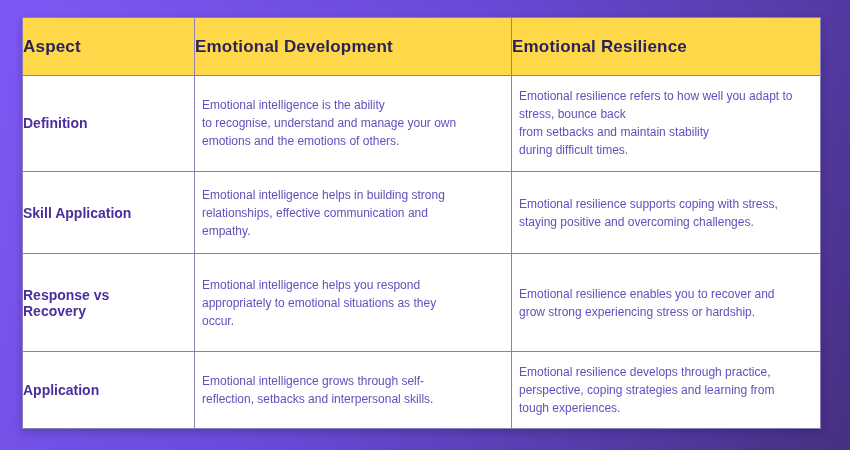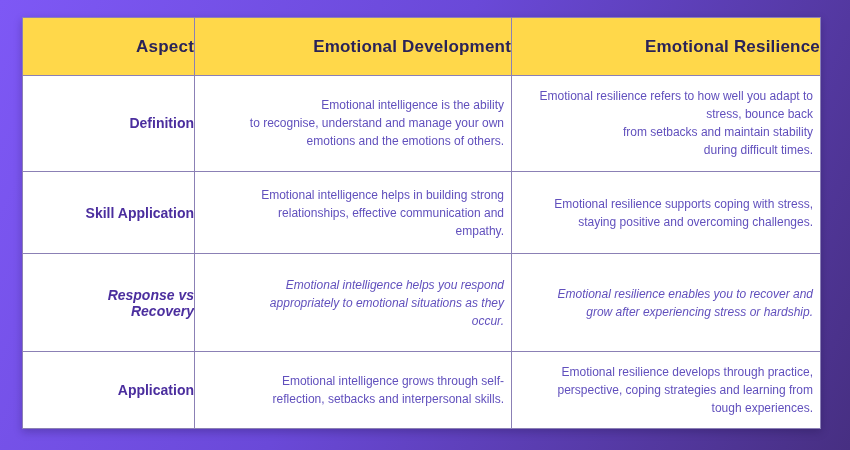--- a/index.html
+++ b/index.html
@@ -25,21 +25,21 @@
     top: 17px;
     width: 798px;
     height: 412px;
     border-collapse: collapse;
     table-layout: fixed;
     background: #ffffff;
     box-shadow: 0 3px 8px rgba(20, 10, 50, 0.25);
   }
   .cmp-table th, .cmp-table td {
     border: 1px solid var(--border);
-    text-align: right;
+    text-align: left;
     vertical-align: middle;
     white-space: pre-line;
     overflow: hidden;
   }
   .cmp-table thead th {
     background: var(--header-bg);
     color: var(--header-text);
     font-size: 17px;
     font-weight: bold;
     height: 58px;
@@ -52,21 +52,21 @@
   }
   td.body-cell {
     color: var(--body-text);
     font-size: 12px;
     line-height: 1.5;
     padding: 4px 7px;
   }
   tr.r-definition { height: 84px; }
   tr.r-focus { height: 61px; }
   tr.r-skill { height: 72px; }
-  tr.r-response { height: 86px; font-style: italic; }
+  tr.r-response { height: 86px; }
   tr.r-development { height: 67px; }
   col.c-aspect { width: 172px; }
   col.c-intel { width: 317px; }
   col.c-resil { width: 309px; }
 </style>
 </head>
 <body>
 
 <table class="cmp-table">
   <colgroup>
@@ -100,21 +100,21 @@
       <td class="body-cell">Emotional resilience supports coping with stress,
 staying positive and overcoming challenges.</td>
     </tr>
     <tr class="r-response">
       <td class="aspect">Response vs
 Recovery</td>
       <td class="body-cell">Emotional intelligence helps you respond
 appropriately to emotional situations as they
 occur.</td>
       <td class="body-cell">Emotional resilience enables you to recover and
-grow after experiencing stress or hardship.</td>
+grow strong experiencing stress or hardship.</td>
     </tr>
     <tr class="r-development">
       <td class="aspect">Application</td>
       <td class="body-cell">Emotional intelligence grows through self-
 reflection, setbacks and interpersonal skills.</td>
       <td class="body-cell">Emotional resilience develops through practice,
 perspective, coping strategies and learning from
 tough experiences.</td>
     </tr>
   </tbody>

